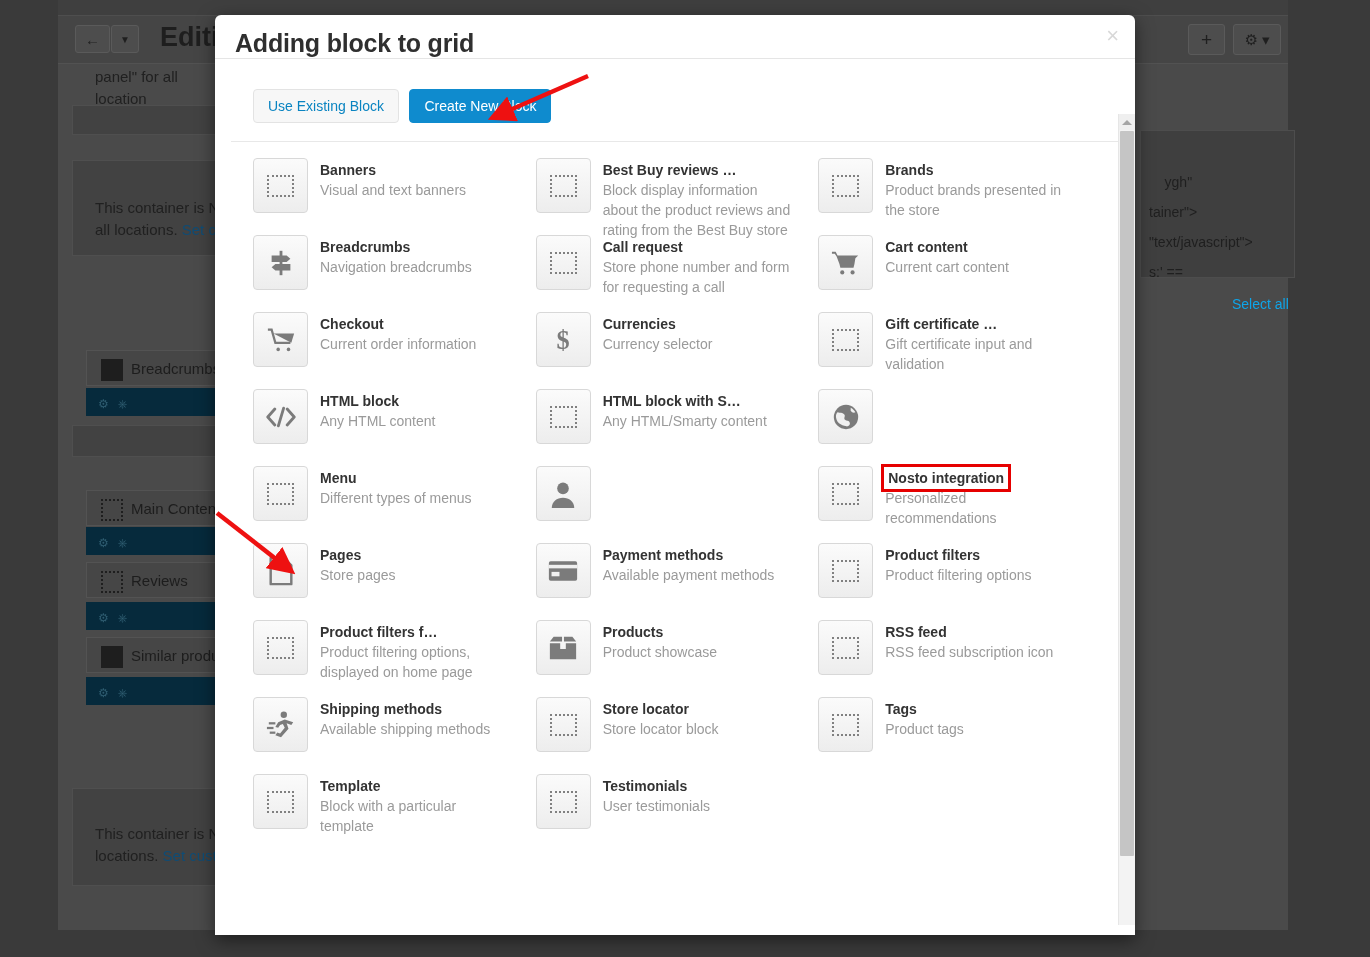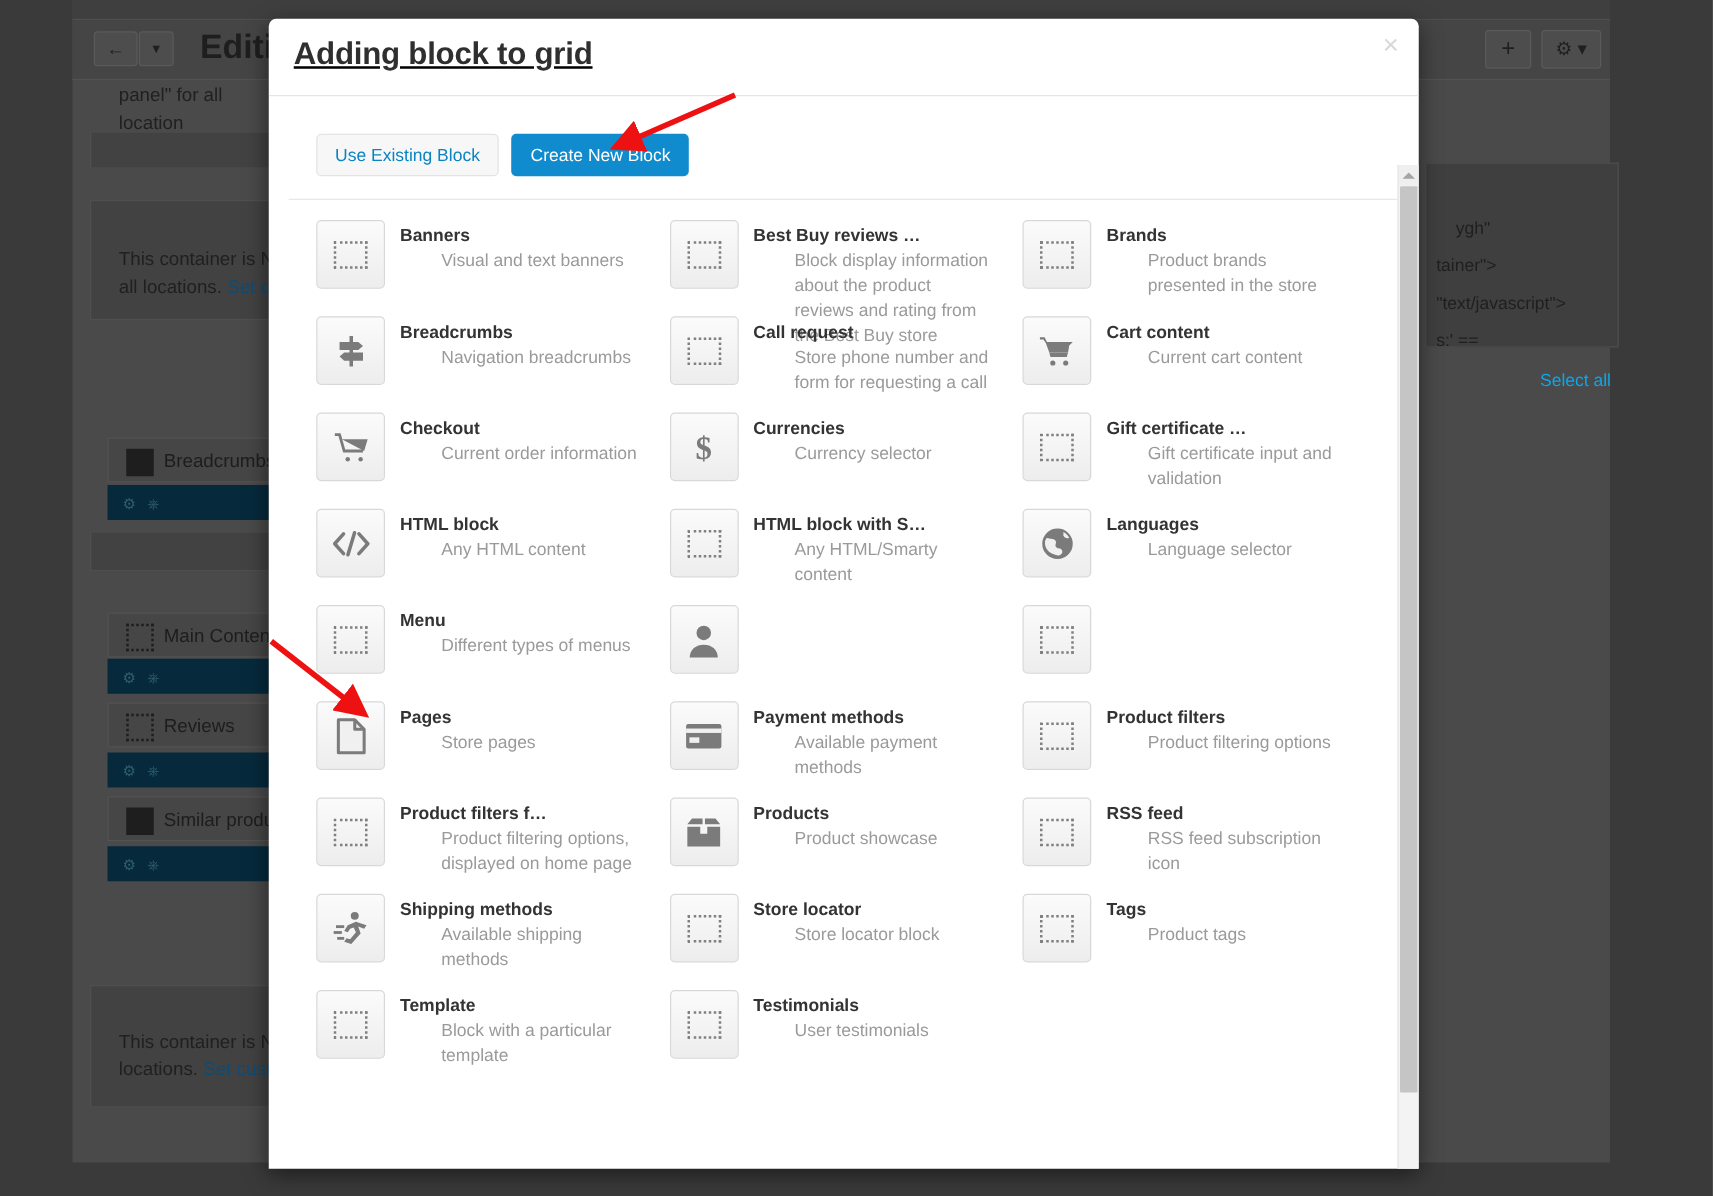--- a/index.html
+++ b/index.html
@@ -68,23 +68,22 @@
   
   #modal {
     position: absolute;
     left: 215px; top: 15px; width: 920px; height: 920px;
     background: #ffffff;
     border-radius: 6px 6px 0 0;
     box-shadow: 0 5px 18px rgba(0,0,0,.5);
     overflow: hidden;
   }
   .modal-header {
-    position: relative; height: 62px; padding: 14px 20px 0 20px;
+    position: relative; height: 44px; padding: 14px 20px 0 20px;
     border-bottom: 1px solid #e5e5e5;
-    text-decoration: underline;
   }
   .modal-title {
     font-size: 25px; font-weight: bold; color: #2f2f2f; letter-spacing: -.2px;
   }
   .modal-close {
     position: absolute; right: 16px; top: 10px;
     font-size: 22px; color: #d8d8d8; cursor: pointer; line-height: 1;
     background: none; border: none;
   }
   .modal-body {
@@ -127,21 +126,21 @@
     border-radius: 4px;
     background: linear-gradient(#fbfbfb,#ededed);
     display: flex; align-items: center; justify-content: center;
     margin-right: 12px;
   }
   .cell-text { padding-top: 2px; max-width: 190px; }
   .cell-title {
     font-size: 14px; font-weight: bold; color: #333333; line-height: 20px;
   }
   .cell-desc {
-    font-size: 14px; color: #9a9a9a; line-height: 20px; margin-left: 33px;
+    font-size: 14px; color: #9a9a9a; line-height: 20px;
   }
   .cell-highlight .cell-title {
     outline: 3px solid #e60000; outline-offset: 1px;
     display: inline-block; padding: 0 3px;
     position: relative; z-index: 4;
     background: #fff;
   }
 
   
   .gi { width: 30px; height: 30px; display:block; }
@@ -378,24 +377,20 @@
           </div>
         </div>
         <div class="cell">
           <div class="cell-icon">
             <svg class="gi" viewBox="0 0 32 32">
               <circle cx="16" cy="16" r="13" fill="#7b7b7b"></circle>
               <path d="M7 11c3 1 5 0 7 2s-1 4 1 6 4 0 5 3-3 4-3 4 -9-1-11-7 1-8 1-8z" fill="#f0f0f0"></path>
               <path d="M21 6c2 1 4 3 5 5-2 1-4 0-5-2z" fill="#f0f0f0"></path>
             </svg>
           </div>
-          <div class="cell-text">
-            <div class="cell-title">Languages</div>
-            <div class="cell-desc">Language selector</div>
-          </div>
         </div>
         <div class="cell">
           <div class="cell-icon">
             <span class="gi-dotted"></span>
           </div>
           <div class="cell-text">
             <div class="cell-title">Menu</div>
             <div class="cell-desc">Different types of menus</div>
           </div>
         </div>
@@ -404,20 +399,21 @@
             <svg class="gi" viewBox="0 0 32 32" fill="#7b7b7b">
               <circle cx="16" cy="10" r="6.2"></circle>
               <path d="M4 31c0-7 5.5-11 12-11s12 4 12 11z"></path>
             </svg>
           </div>
         </div>
         <div class="cell cell-highlight">
           <div class="cell-icon">
             <span class="gi-dotted"></span>
           </div>
+          <div class="cell-text"><div class="cell-title">Nosto integration</div><div class="cell-desc">Personalized recommendations</div></div>
         </div>
         <div class="cell">
           <div class="cell-icon">
             <svg class="gi" viewBox="0 0 26 32" fill="none" stroke="#7b7b7b" stroke-width="2.6" stroke-linejoin="round">
               <path d="M2 2h14l8 8v20H2z" fill="#f0f0f0"></path>
               <path d="M16 2v8h8"></path>
             </svg>
           </div>
           <div class="cell-text">
             <div class="cell-title">Pages</div>

